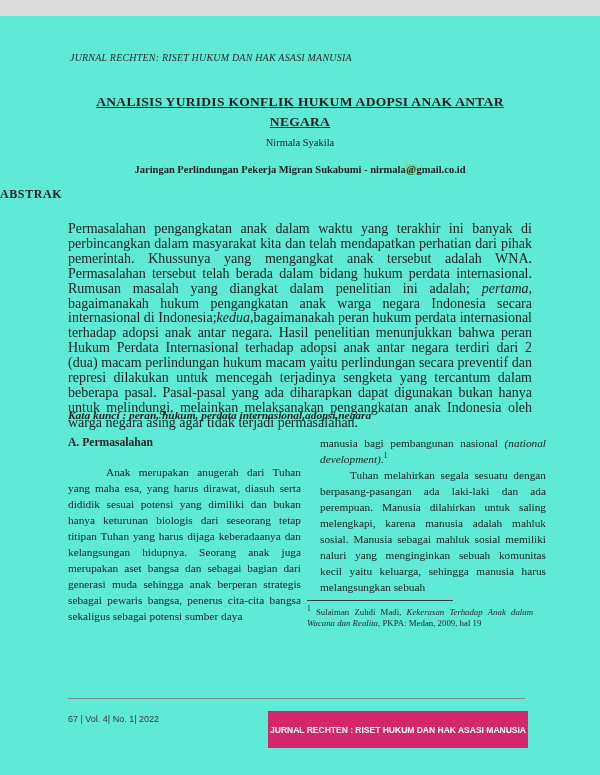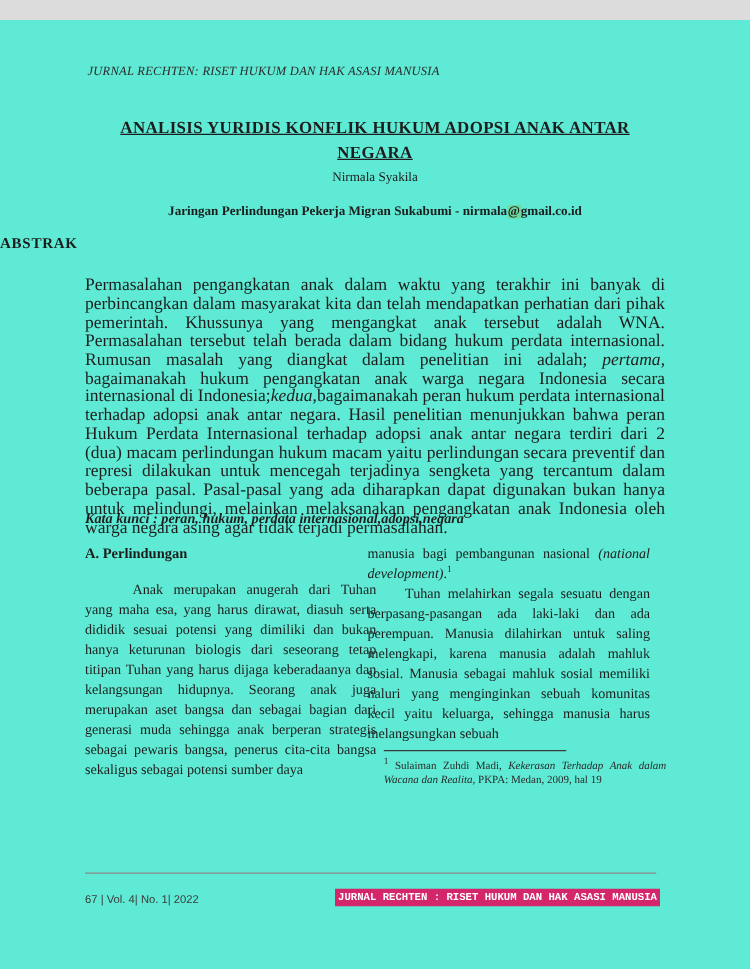--- a/index.html
+++ b/index.html
@@ -34,21 +34,21 @@
   .abstract {
     position:absolute; left:68px; width:464px; top:206px;
     font-size:14px; line-height:14.9px; text-align:justify; margin:0;
   }
   .keywords {
     position:absolute; left:68px; top:393px;
     font-weight:bold; font-style:italic; font-size:11.4px; white-space:nowrap;
   }
   .col { position:absolute; top:419px; font-size:11.3px; line-height:16px; }
   .col-left  { left:68px;  width:233px; }
-  .col-right { left:294px; width:226px; }
+  .col-right { left:320px; width:226px; }
   .section-heading { font-weight:bold; font-size:11.6px; margin:0 0 13px 0; }
   .col p { margin:0; text-align:justify; }
   .indent-lg { text-indent:38px; }
   .indent-md { text-indent:30px; }
   sup.fn-ref { font-size:7.5px; line-height:0; }
   .footnote-rule {
     position:absolute; left:307px; top:584px; width:146px;
     border:0; border-top:1.4px solid #3a3a3a; margin:0;
   }
   .footnote {
@@ -58,23 +58,23 @@
   .footer-rule {
     position:absolute; left:68px; top:682px; width:457px;
     border:0; border-top:1px solid #8a8a8a; margin:0;
   }
   .footer-page {
     position:absolute; left:68px; top:698px;
     font-family:"Liberation Sans", sans-serif; font-size:9px; color:#3c3c3c;
     white-space:nowrap;
   }
   .footer-banner {
-    position:absolute; left:268px; top:695px; width:260px; height:14px;
+    position:absolute; left:268px; top:695px; width:260px; height:37px;
     display:flex; align-items:center; justify-content:center;
-    font-family:Liberation Mono, monospace; font-weight:bold;
+    font-family:Liberation Sans, sans-serif; font-weight:bold;
     font-size:8.5px; color:#ffffff; text-align:center; white-space:nowrap;
   }
 </style>
 </head>
 <body>
 
 <div class="page">
 
   <div class="running-head">JURNAL RECHTEN: RISET HUKUM DAN HAK ASASI MANUSIA</div>
 
@@ -84,21 +84,21 @@
 
   <div class="affiliation"><span>Jaringan Perlindungan Pekerja Migran Sukabumi - nirmala</span><span class="email-at" style="background-color: rgba(130, 195, 95, 0.45);">@</span><span>gmail.co.id</span></div>
 
   <div class="abstract-heading">ABSTRAK</div>
 
   <p class="abstract"><span>Permasalahan pengangkatan anak dalam waktu yang terakhir ini banyak di perbincangkan dalam masyarakat kita dan telah mendapatkan perhatian dari pihak pemerintah. Khussunya yang mengangkat anak tersebut adalah WNA. Permasalahan tersebut telah berada dalam bidang hukum perdata internasional. Rumusan masalah yang diangkat dalam penelitian ini adalah; </span><i>pertama</i><span>, bagaimanakah hukum pengangkatan anak warga negara Indonesia secara internasional di Indonesia;</span><i>kedua</i><span>,bagaimanakah peran hukum perdata internasional terhadap adopsi anak antar negara. Hasil penelitian menunjukkan bahwa peran Hukum Perdata Internasional terhadap adopsi anak antar negara terdiri dari 2 (dua) macam perlindungan hukum macam yaitu perlindungan secara preventif dan represi dilakukan untuk mencegah terjadinya sengketa yang tercantum dalam beberapa pasal. Pasal-pasal yang ada diharapkan dapat digunakan bukan hanya untuk melindungi, melainkan melaksanakan pengangkatan anak Indonesia oleh warga negara asing agar tidak terjadi permasalahan.</span></p>
 
   <div class="keywords">Kata kunci : peran, hukum, perdata internasional,adopsi,negara</div>
 
   <div class="col col-left">
-    <h3 class="section-heading">A.  Perlindungan</h3>
+    <h3 class="section-heading">A.  Permasalahan</h3>
     <p class="indent-lg">Anak merupakan anugerah dari Tuhan yang maha esa, yang harus dirawat, diasuh serta dididik sesuai potensi yang dimiliki dan bukan hanya keturunan biologis dari seseorang tetap titipan Tuhan yang harus dijaga keberadaanya dan kelangsungan hidupnya. Seorang anak juga merupakan aset bangsa dan sebagai bagian dari generasi muda sehingga anak berperan strategis sebagai pewaris bangsa, penerus cita-cita bangsa sekaligus sebagai potensi sumber daya</p>
   </div>
 
   <div class="col col-right">
     <p><span>manusia bagi pembangunan nasional </span><i>(national development)</i><span>.</span><sup class="fn-ref">1</sup></p>
     <p class="indent-md">Tuhan melahirkan segala sesuatu dengan berpasang-pasangan ada laki-laki dan ada perempuan. Manusia dilahirkan untuk saling melengkapi, karena manusia adalah mahluk sosial. Manusia sebagai mahluk sosial memiliki naluri yang menginginkan sebuah komunitas kecil yaitu keluarga, sehingga manusia harus melangsungkan sebuah</p>
   </div>
 
   <hr class="footnote-rule">
 

